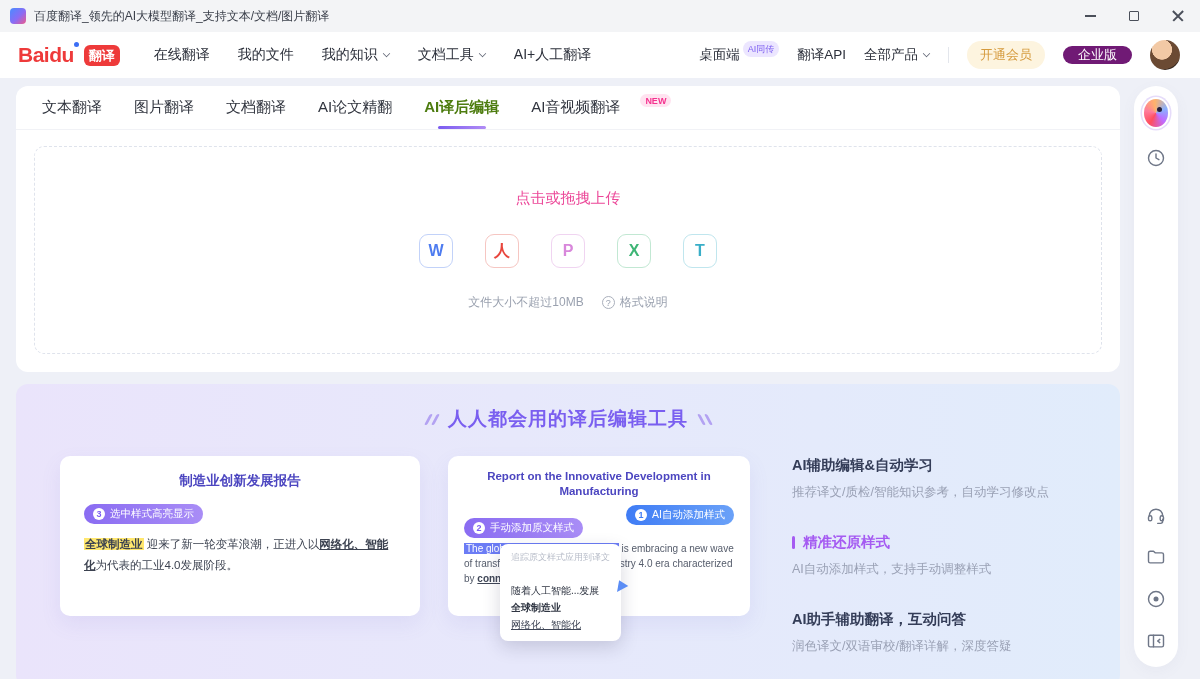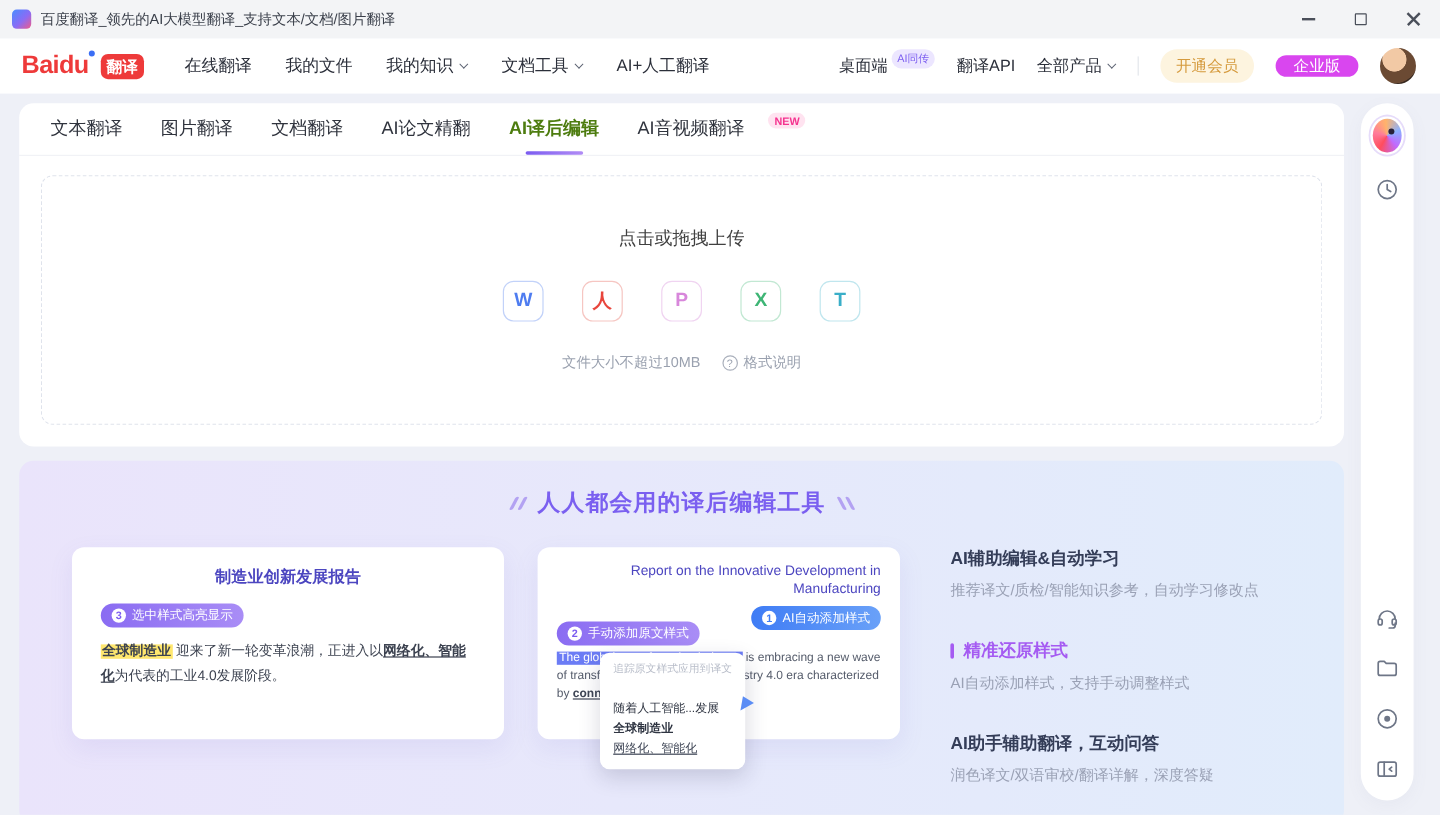--- a/index.html
+++ b/index.html
@@ -26,37 +26,37 @@
   .logo-du { position:relative; margin-right:5px; }
   .logo-du::after { content:""; position:absolute; top:-1px; right:-5px; width:5px; height:5px; border-radius:50%; background:#3b6ef5; }
   .logo-mark { background:#ee3a3a; color:#fff; font-weight:700; font-size:13px; line-height:1; padding:4px 5px; border-radius:6px; margin-left:5px; }
   .nav { display:flex; gap:28px; font-size:14px; margin-left:34px; }
   .nav-item { display:flex; align-items:center; cursor:pointer; white-space:nowrap; }
   .chev { width:7px; height:7px; border-right:1.5px solid #5a6070; border-bottom:1.5px solid #5a6070; transform:rotate(45deg) scale(.75); display:inline-block; margin-left:5px; margin-bottom:3px; }
   .header-right { margin-left:auto; display:flex; align-items:center; gap:18px; font-size:13.5px; }
   .badge-ai { font-size:9px; color:#7b5cf0; background:#ece6ff; border-radius:8px; padding:1.5px 5px; margin-left:3px; transform:translateY(-6px); display:inline-block; white-space:nowrap; }
   .h-divider { width:1px; height:16px; background:#e3e6ec; }
   .vip { color:#d59a3d; background:#fdf4df; padding:5px 13px; border-radius:15px; font-size:13px; cursor:pointer; white-space:nowrap; }
-  .enterprise { background:#d946ef; color:#fff; padding:0 15px; border-radius:16px; font-size:13px; cursor:pointer; white-space:nowrap; }
+  .enterprise { background:#701a75; color:#fff; padding:0 15px; border-radius:16px; font-size:13px; cursor:pointer; white-space:nowrap; }
   .avatar { width:30px; height:30px; border-radius:50%; background:radial-gradient(circle at 40% 32%,#f2c9a5 0 36%,#6b4a33 38% 72%,#3a2a20 74% 100%); cursor:pointer; }
 
   
   .content { display:flex; gap:14px; padding:8px 22px 12px 16px; height:601px; }
   .main-col { flex:1; display:flex; flex-direction:column; min-width:0; }
 
   
   .panel { background:#fff; border-radius:12px; }
   .tabs { display:flex; gap:32px; padding:0 26px; height:44px; align-items:center; border-bottom:1px solid #f1f2f6; font-size:15px; color:#30343e; }
   .tab { position:relative; height:100%; display:flex; align-items:center; cursor:pointer; white-space:nowrap; }
   .tab.active { color:#4d7c0f; font-weight:700; }
   .tab.active::after { content:""; position:absolute; left:50%; transform:translateX(-50%); bottom:0; width:48px; height:3px; border-radius:2px; background:linear-gradient(90deg,#7b5cf0,#b18cf5); }
   .tab-new { font-size:9px; font-weight:700; color:#f5338f; background:#ffe3f0; border-radius:8px; padding:1.5px 5px; margin-left:20px; transform:translateY(-7px); }
 
   .upload { margin:16px 18px 18px; border:1.5px dashed #dfe3ec; border-radius:10px; height:208px; display:flex; flex-direction:column; align-items:center; justify-content:center; gap:26px; cursor:pointer; }
-  .upload-title { font-size:15px; color:#404040; font-weight:500; }
+  .upload-title { font-size:15px; color:#ec4899; font-weight:500; }
   .ft-row { display:flex; gap:32px; }
   .ft { width:34px; height:34px; border-radius:9px; display:flex; align-items:center; justify-content:center; font-weight:700; font-size:16px; border:1.5px solid; background:#fff; }
   .ft-word  { color:#4E7CF0; border-color:#c2d2f9; }
   .ft-pdf   { color:#E8453C; border-color:#f6c6c2; }
   .ft-ppt   { color:#D887DB; border-color:#f0d4f1; }
   .ft-excel { color:#3EB575; border-color:#c2e8d3; }
   .ft-txt   { color:#39AEC8; border-color:#c0e6ee; }
   .hint { display:flex; align-items:center; gap:18px; font-size:12px; color:#9aa1af; }
   .format-help { display:flex; align-items:center; cursor:pointer; }
   .qmark { width:13px; height:13px; border:1px solid #aab0bc; border-radius:50%; font-size:9px; display:inline-flex; align-items:center; justify-content:center; margin-right:5px; color:#9aa1af; }
@@ -78,21 +78,21 @@
   .badge-purple { background:linear-gradient(90deg,#8a6cf2,#a98df6); }
   .badge-blue { background:linear-gradient(90deg,#3f7cf5,#6aa1f8); }
   .num { width:12px; height:12px; border-radius:50%; background:#fff; font-size:9px; font-weight:700; display:inline-flex; align-items:center; justify-content:center; margin-right:5px; flex:0 0 auto; }
   .num-p { color:#7b5cf0; }
   .num-b { color:#3f7cf5; }
   .card-left-text { font-size:11.5px; color:#3c4250; line-height:21px; margin-top:10px; }
   .hl-y { background:#ffe76e; font-weight:700; padding:0 1px; }
   .ul-b { font-weight:700; text-decoration:underline; }
 
   .card-mid { width:302px; height:160px; padding:13px 16px; position:relative; }
-  .card-mid-title { color:#4c46c0; font-weight:400; font-size:11.5px; text-align:right; line-height:15px; margin-bottom:6px; }
+  .card-mid-title { color:#4c46c0; font-weight:700; font-size:11.5px; text-align:center; line-height:15px; margin-bottom:6px; }
   .mid-badges { position:relative; height:36px; }
   .badge-auto { position:absolute; right:0; top:0; }
   .badge-manual { position:absolute; left:0; top:13px; }
   .card-mid-text { font-size:10px; color:#555c6b; line-height:15px; }
   .hl-b { background:#6b7cf5; color:#fff; padding:0 2px; }
   .ul-m { font-weight:700; text-decoration:underline; color:#3f4656; }
 
   .popup { position:absolute; left:52px; top:88px; background:#fff; border-radius:8px; box-shadow:0 6px 18px rgba(40,40,80,.18); padding:7px 11px 8px; z-index:2; }
   .popup-header { font-size:9px; color:#b8bdc9; margin-bottom:18px; white-space:nowrap; }
   .popup-item { font-size:10px; color:#2f3542; line-height:17px; white-space:nowrap; }

